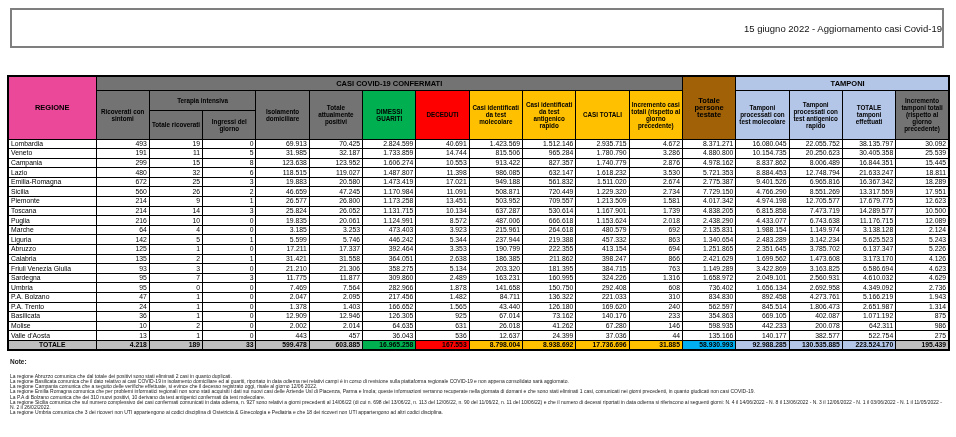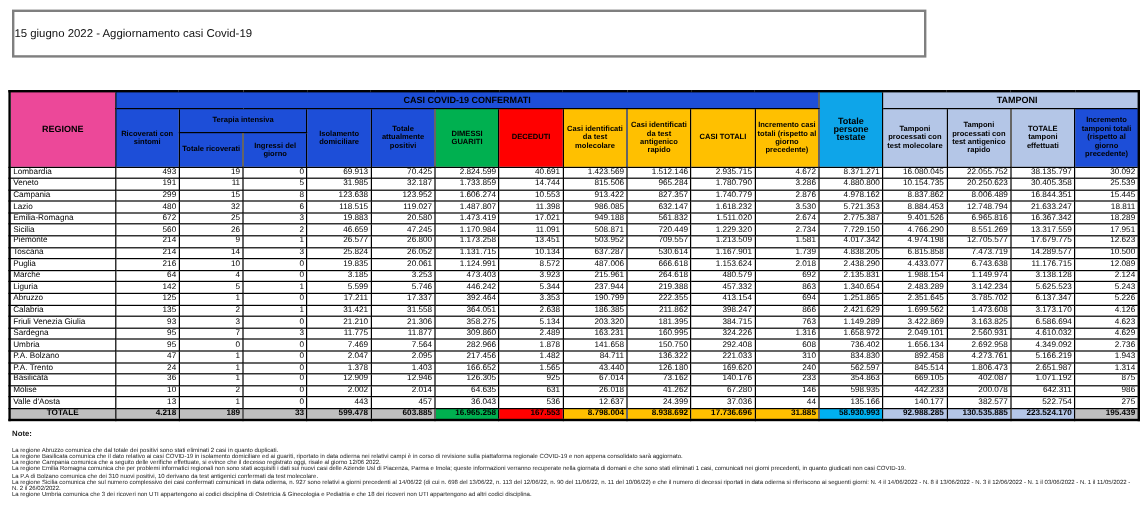--- a/index.html
+++ b/index.html
@@ -6,51 +6,51 @@
   html, body { background: #ffffff; }
   body {
     width: 956px; height: 437px;
     font-family: "Liberation Sans", sans-serif;
     color: #000;
     position: relative;
     overflow: hidden;
   }
   .title-box {
     position: absolute; left: 10px; top: 8px;
-    width: 762px; height: 40px;
+    width: 934px; height: 40px;
     border: 2px solid #7f7f7f;
     display: flex; flex-direction: column;
-    justify-content: space-evenly; align-items: flex-start;
+    justify-content: space-evenly; align-items: flex-end;
     font-size: 9.5px; color: #111;
   }
   table.covid {
     position: absolute; left: 7px; top: 75px;
     width: 943px;
     border-collapse: collapse;
     table-layout: fixed;
   }
   table.covid col.c-regione { width: 88px; }
   table.covid th, table.covid td {
     border: 1px solid #000;
     overflow: hidden;
   }
   table.covid { border: 2px solid #000; }
   thead th {
-    background: #1d4ed8;
+    background: #737373;
     font-weight: bold;
     font-size: 6.3px; line-height: 7px;
     text-align: center; vertical-align: middle;
     padding: 1px;
   }
   tr.band-row th { height: 14px; font-size: 7.5px; }
   tr.sub-row th { height: 20px; }
   tr.sub2-row th { height: 29px; }
   th.th-regione { background: #ec4899; font-size: 7px; }
   th.band-lav { background: #b4c6e7; padding-left: 12px; }
-  th.th-cyan { background: #0ea5e9; }
+  th.th-cyan { background: #a16207; }
   th.th-green { background: #00b050; }
   th.th-red { background: #ff0000; }
   th.th-yellow { background: #ffc000; }
   th.th-lav { background: #b4c6e7; }
   tbody td {
     height: 9.6px;
     font-size: 6.8px; line-height: 8px;
     padding: 0 2px;
     background: #fff;
     white-space: nowrap;

